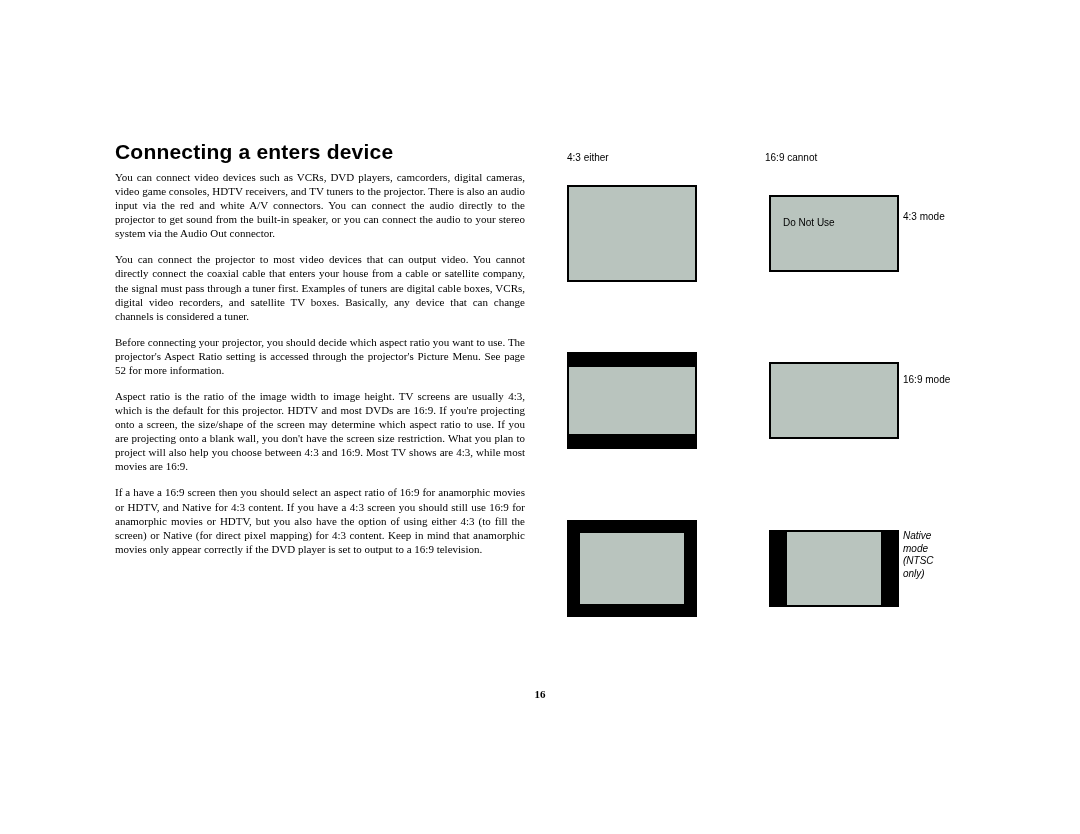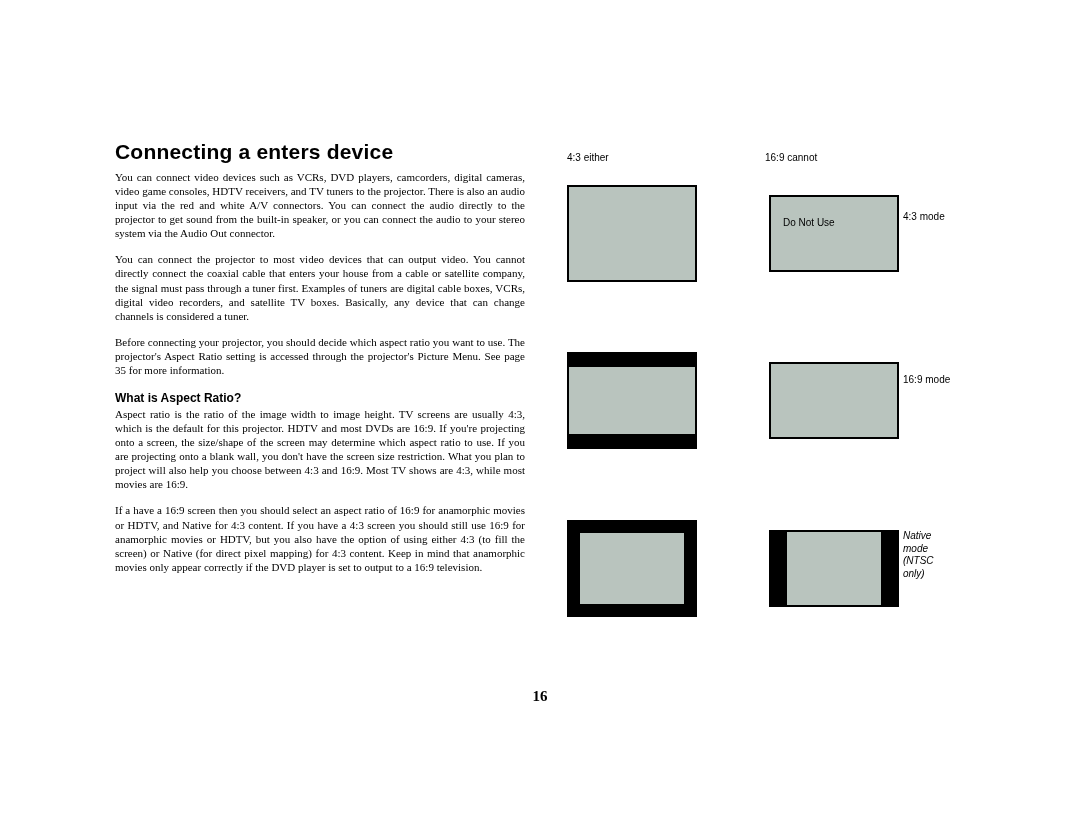--- a/index.html
+++ b/index.html
@@ -44,21 +44,21 @@
     font-weight: 700;
     font-size: 12px;
     margin: 14px 0 2px 0;
   }
   .page-number {
     position: absolute;
     top: 688px;
     left: 0;
     width: 1080px;
     text-align: center;
-    font-size: 15px;
+    font-size: 11px;
     font-weight: 700;
     font-family: "Book Antiqua", Palatino, Georgia, serif;
   }
 
   .diagram-col {
     flex: 1 1 auto;
     position: relative;
     margin-left: 30px;
   }
   .col-header {
@@ -124,22 +124,21 @@
 </head>
 <body>
 
 <div class="page">
   <div class="columns">
 
     <div class="text-col">
       <h1>Connecting a enters device</h1>
       <p class="body-p">You can connect video devices such as VCRs, DVD players, camcorders, digital cameras, video game consoles, HDTV receivers, and TV tuners to the projector. There is also an audio input via the red and white A/V connectors. You can connect the audio directly to the projector to get sound from the built-in speaker, or you can connect the audio to your stereo system via the Audio Out connector.</p>
       <p class="body-p">You can connect the projector to most video devices that can output video. You cannot directly connect the coaxial cable that enters your house from a cable or satellite company, the signal must pass through a tuner first. Examples of tuners are digital cable boxes, VCRs, digital video recorders, and satellite TV boxes. Basically, any device that can change channels is considered a tuner.</p>
-      <p class="body-p">Before connecting your projector, you should decide which aspect ratio you want to use. The projector's Aspect Ratio setting is accessed through the projector's Picture Menu. See page 35 for more information.</p>
-      <h2 class="sub">What is Aspect Ratio?</h2>
+      <p class="body-p">Before connecting your projector, you should decide which aspect ratio you want to use. The projector's Aspect Ratio setting is accessed through the projector's Picture Menu. See page 52 for more information.</p>
       <p class="body-p" style="margin-top:2px;">Aspect ratio is the ratio of the image width to image height. TV screens are usually 4:3, which is the default for this projector. HDTV and most DVDs are 16:9. If you're projecting onto a screen, the size/shape of the screen may determine which aspect ratio to use. If you are projecting onto a blank wall, you don't have the screen size restriction. What you plan to project will also help you choose between 4:3 and 16:9. Most TV shows are 4:3, while most movies are 16:9.</p>
       <p class="body-p">If a have a 16:9 screen then you should select an aspect ratio of 16:9 for anamorphic movies or HDTV, and Native for 4:3 content. If you have a 4:3 screen you should still use 16:9 for anamorphic movies or HDTV, but you also have the option of using either 4:3 (to fill the screen) or Native (for direct pixel mapping) for 4:3 content. Keep in mind that anamorphic movies only appear correctly if the DVD player is set to output to a 16:9 television.</p>
     </div>
 
     <div class="diagram-col">
       <div class="col-header hdr-left">4:3 either</div>
       <div class="col-header hdr-right">16:9 cannot</div>
 
       <div class="row row1">
         <div class="box box43 cell-left"></div>

